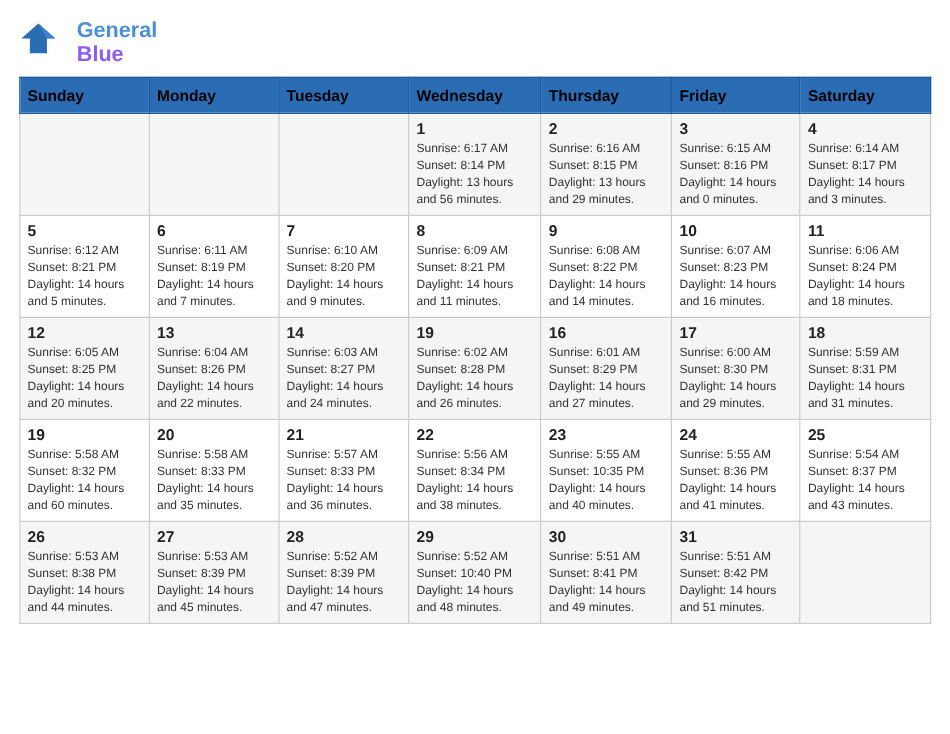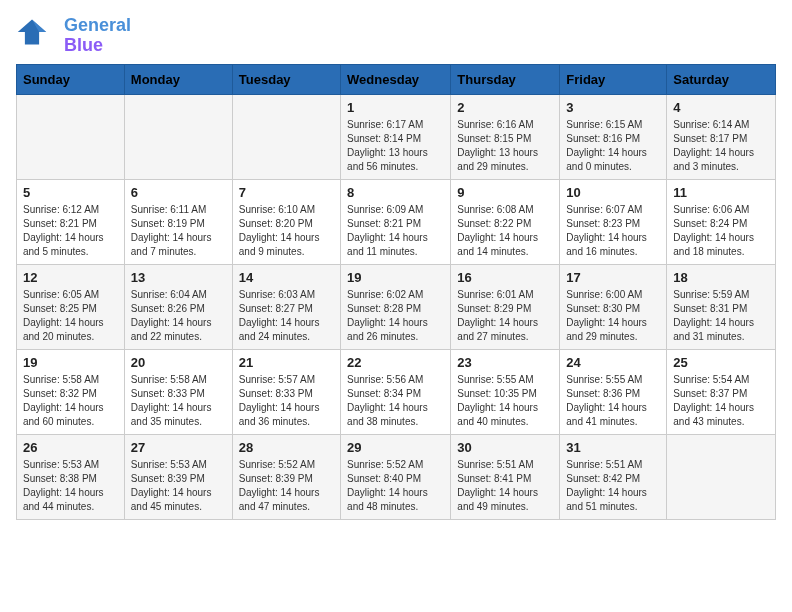--- a/index.html
+++ b/index.html
@@ -351,21 +351,21 @@
         <div class="cell-content">
           <div>Sunrise: 5:52 AM</div>
           <div>Sunset: 8:39 PM</div>
           <div>Daylight: 14 hours and 47 minutes.</div>
         </div>
       </td>
         <td>
         <span class="day-num">29</span>
         <div class="cell-content">
           <div>Sunrise: 5:52 AM</div>
-          <div>Sunset: 8:40 PM</div>
+          <div>Sunset: 10:40 PM</div>
           <div>Daylight: 14 hours and 48 minutes.</div>
         </div>
       </td>
         <td>
         <span class="day-num">30</span>
         <div class="cell-content">
           <div>Sunrise: 5:51 AM</div>
           <div>Sunset: 8:41 PM</div>
           <div>Daylight: 14 hours and 49 minutes.</div>
         </div>

